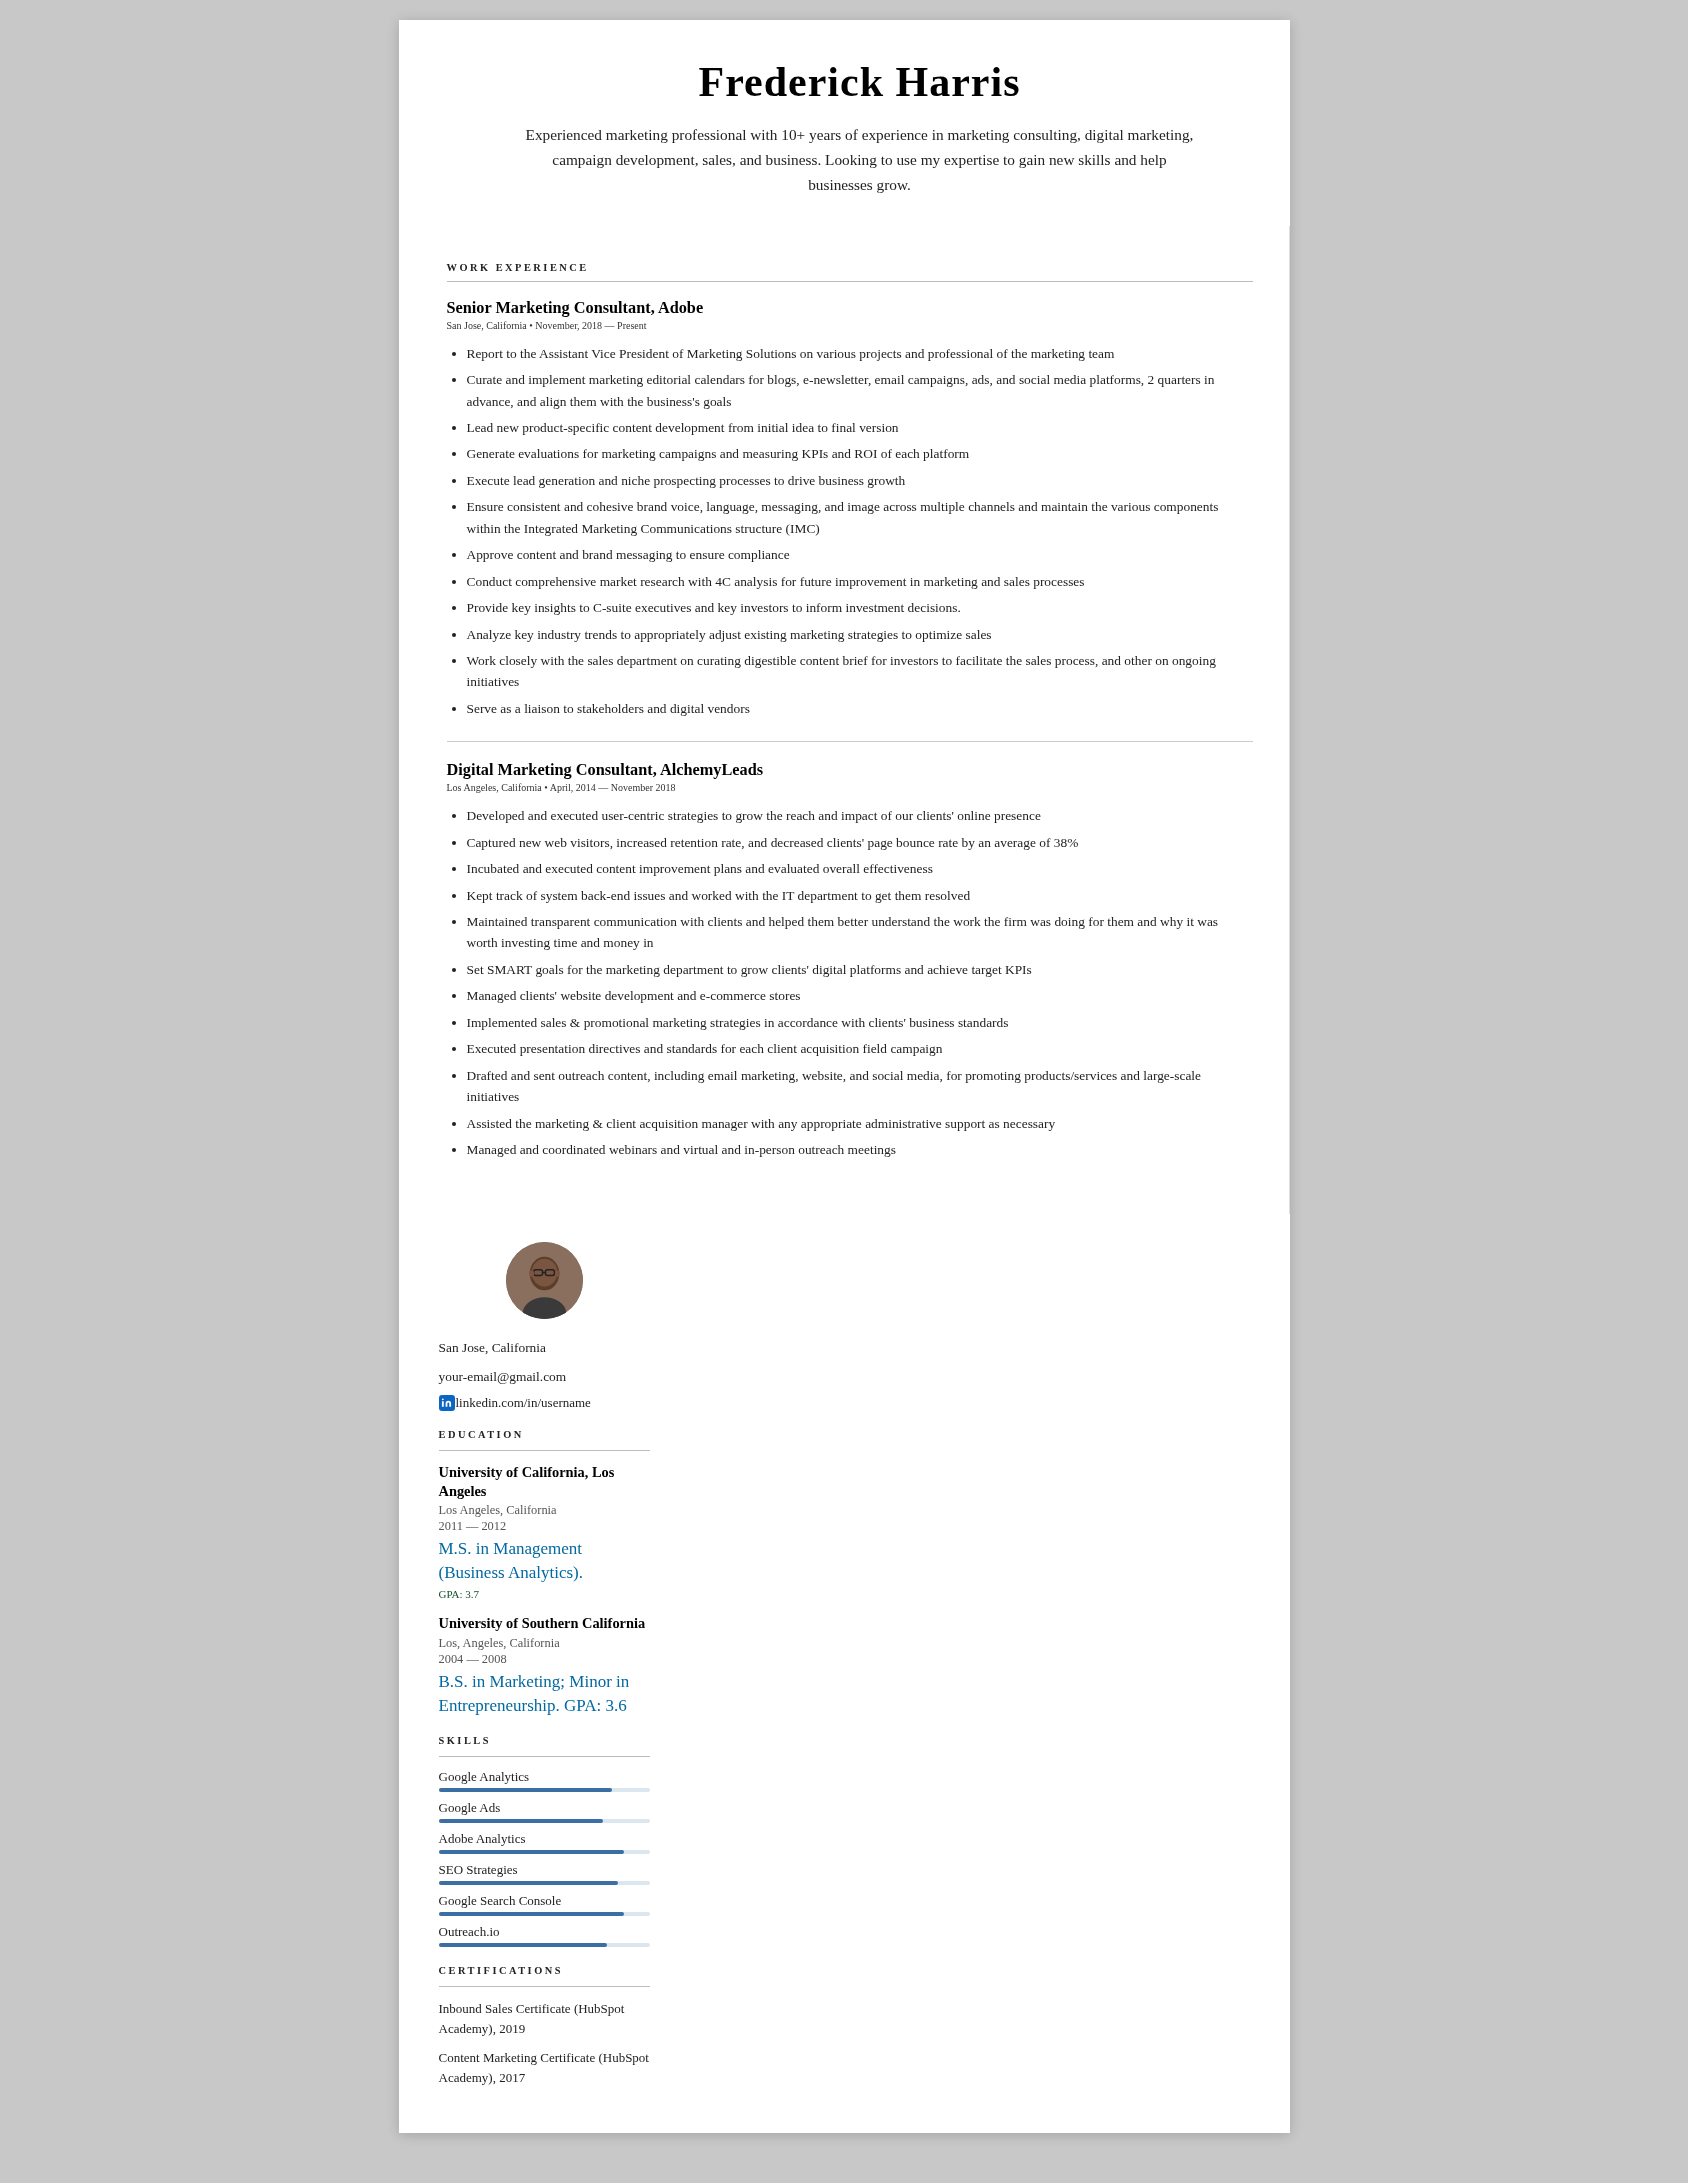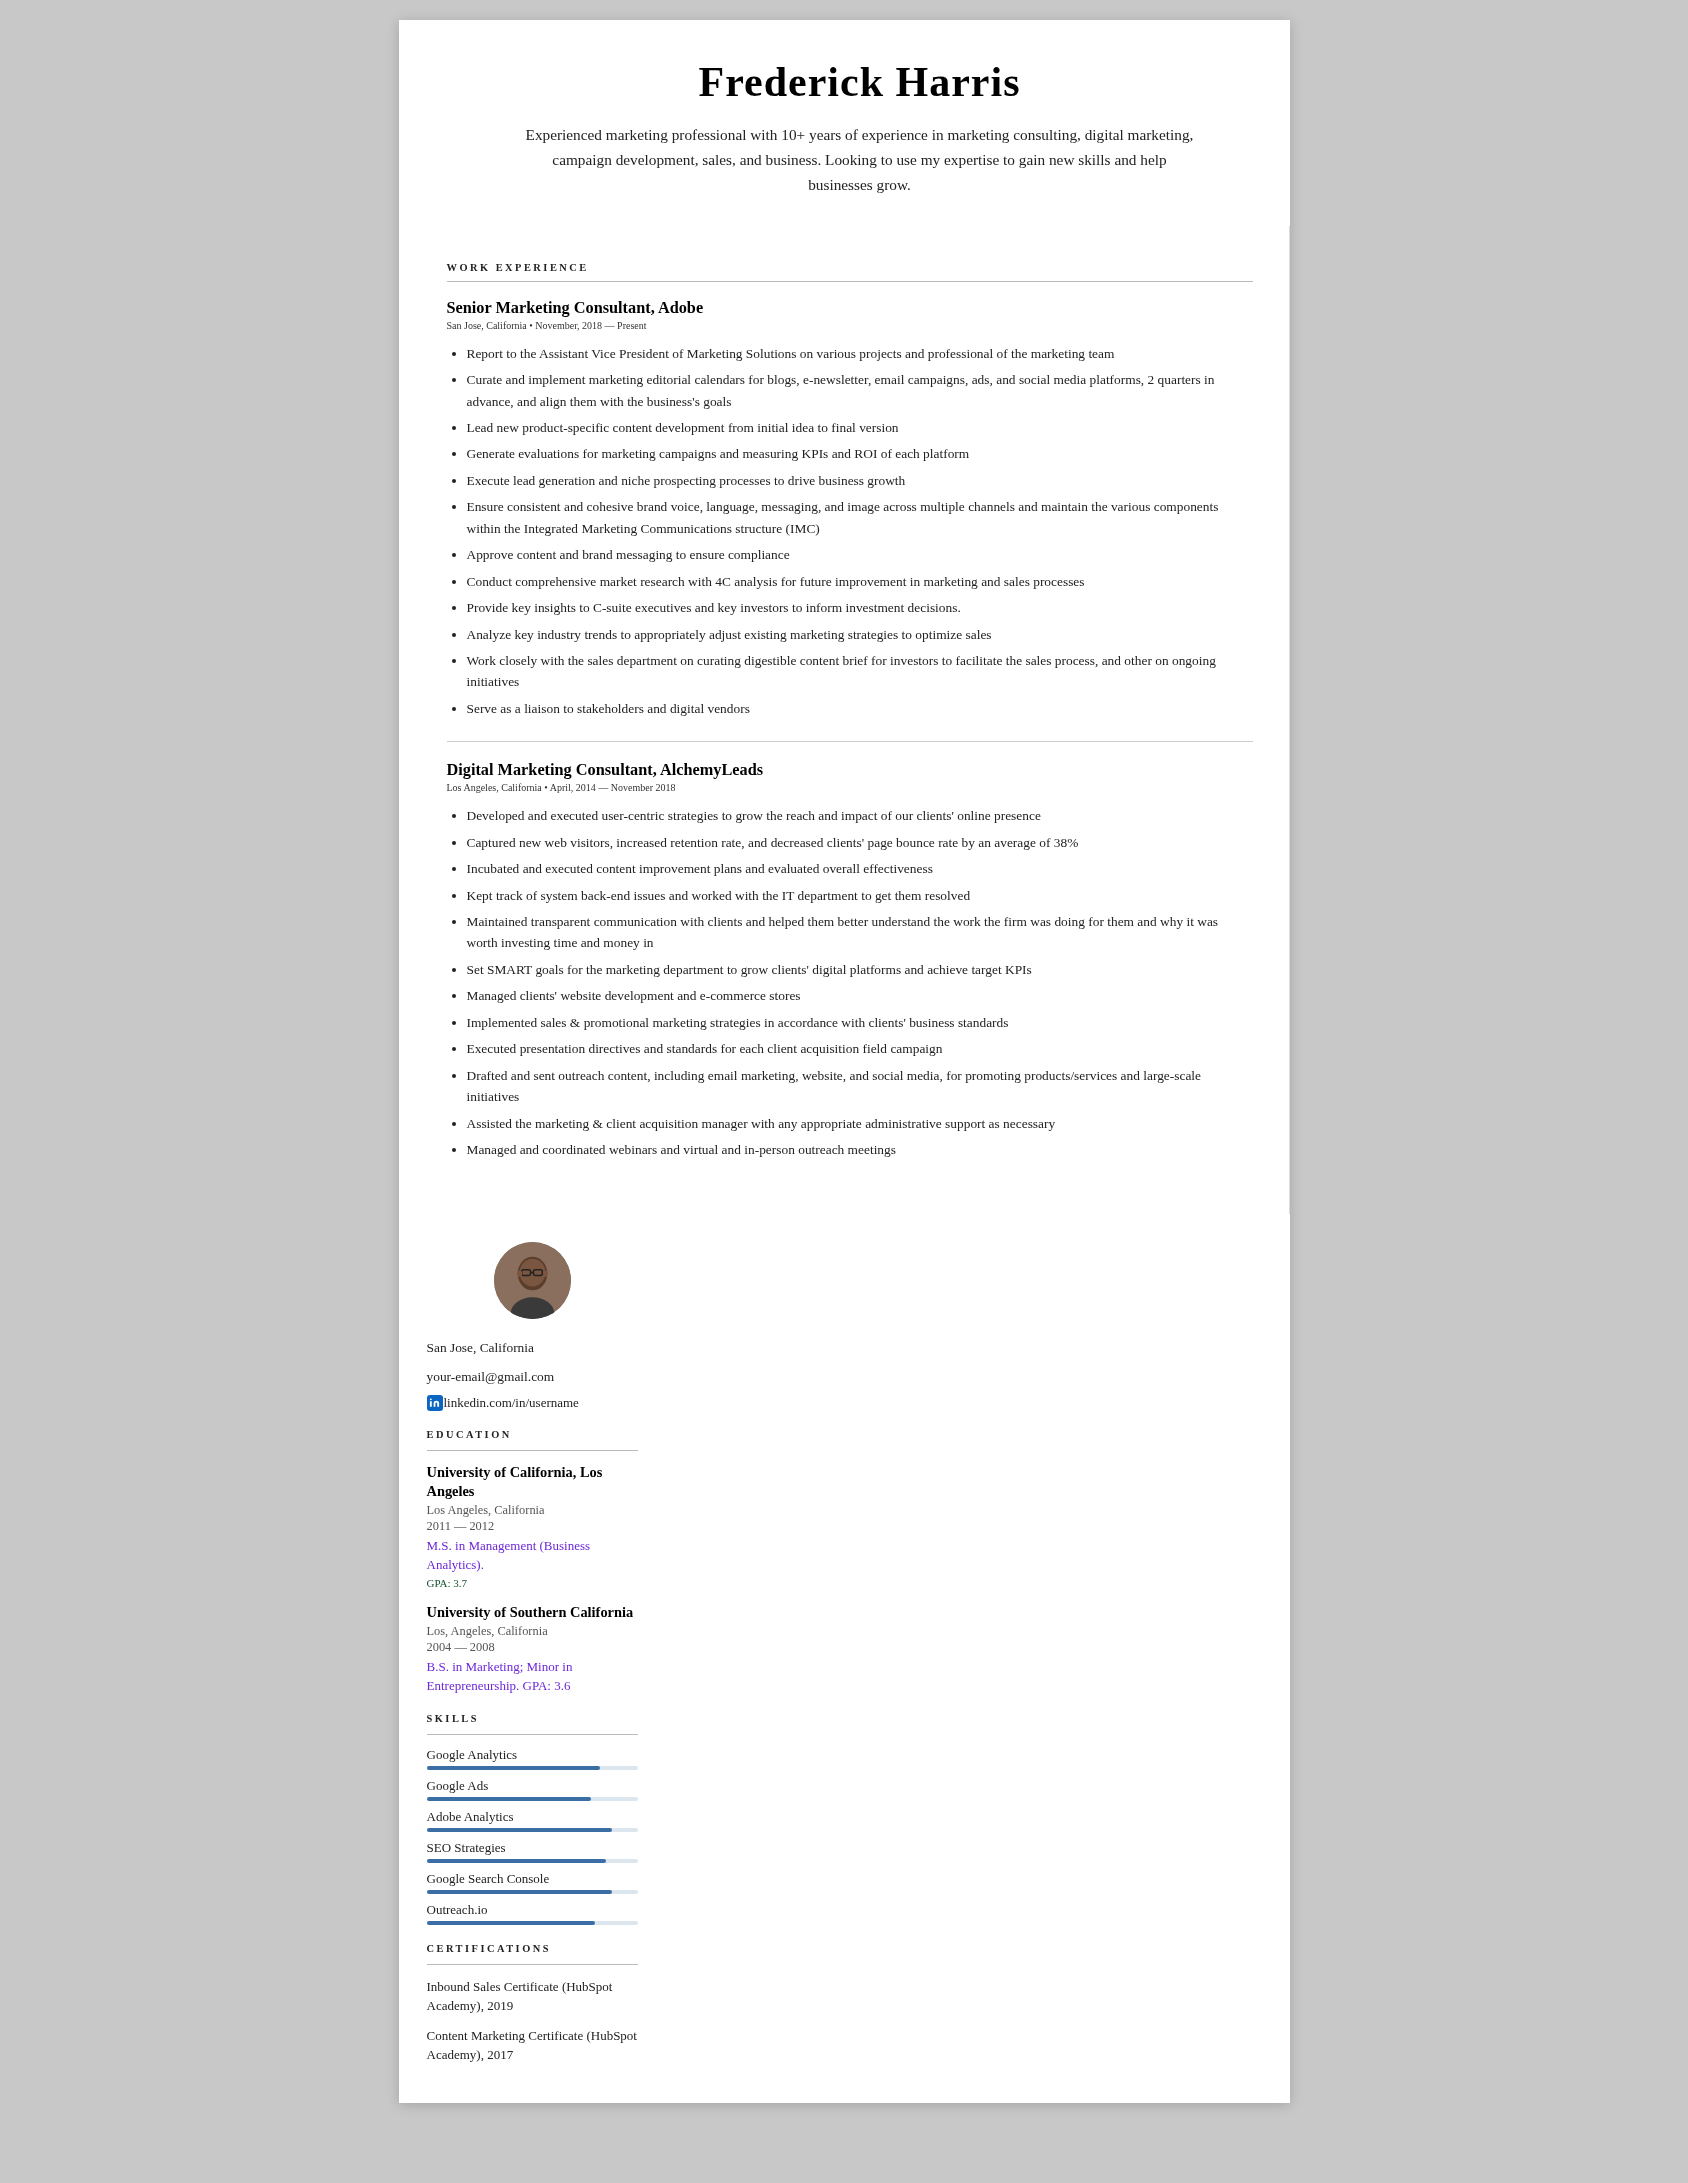--- a/index.html
+++ b/index.html
@@ -46,22 +46,23 @@
     }
     
     .main-col {
       flex: 1;
       padding: 32px 36px 32px 48px;
       border-right: 1px solid #ddd;
     }
     
     .side-col {
       width: 267px;
-      padding: 28px 28px 28px 28px;
+      padding: 28px 28px 36px 28px;
       flex-shrink: 0;
+      margin-left: 12px;
     }
     
     .section-label {
       font-size: 10.4px;
       font-weight: bold;
       letter-spacing: 2.5px;
       text-transform: uppercase;
       color: #222;
       margin-bottom: 8px;
       margin-top: 4px;
@@ -163,22 +164,22 @@
       font-size: 12.4px;
       color: #555;
       margin-bottom: 1px;
     }
     .edu-years {
       font-size: 12.4px;
       color: #555;
       margin-bottom: 3px;
     }
     .edu-degree {
-      font-size: 13px;
-      color: #6d28d9;
+      font-size: 17px;
+      color: #0369a1;
       margin-bottom: 3px;
       line-height: 1.4;
     }
     .edu-gpa {
       font-size: 11px;
       color: #14532d;
       margin-bottom: 14px;
     }
     
     .skill-row {

